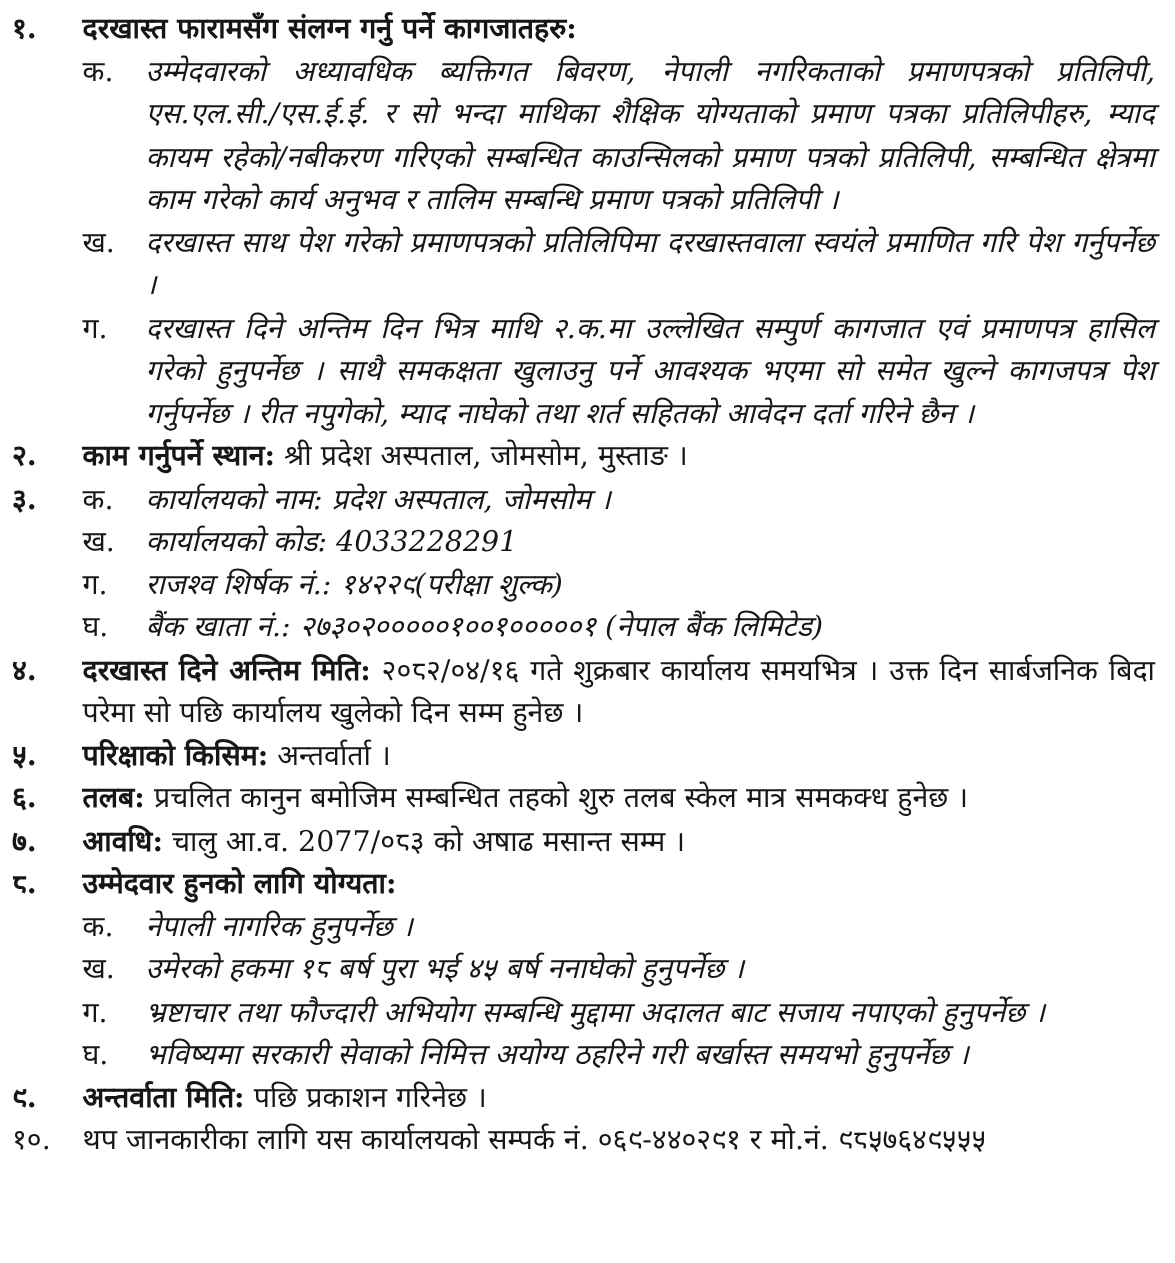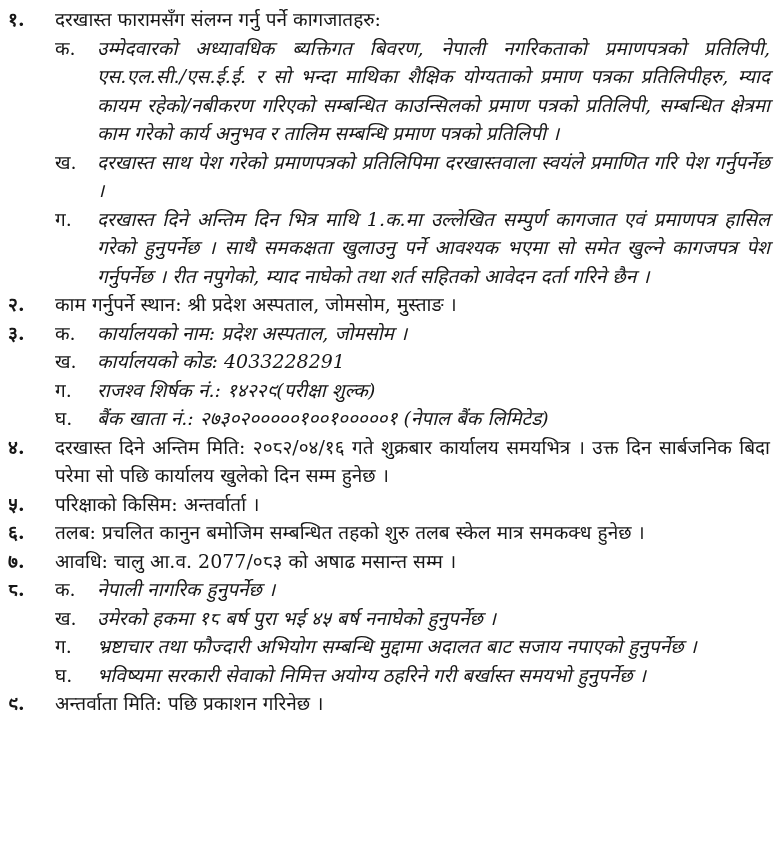--- a/index.html
+++ b/index.html
@@ -29,21 +29,21 @@
   }
   .num.regular { font-weight: 400; }
   .body {
     flex: 1 1 auto;
     min-width: 0;
   }
   .para {
     margin: 0;
     text-align: justify;
   }
-  .title { font-weight: 400; }
+  .title { font-weight: 700; }
   .sub {
     display: flex;
     align-items: flex-start;
   }
   .letter {
     flex: 0 0 42px;
     width: 42px;
   }
   .subtext {
     flex: 1 1 auto;
@@ -65,21 +65,21 @@
       <div class="sub">
         <div class="letter">क.</div>
         <p class="subtext">उम्मेदवारको अध्यावधिक ब्यक्तिगत बिवरण, नेपाली नगरिकताको प्रमाणपत्रको प्रतिलिपी, एस.एल.सी./एस.ई.ई. र सो भन्दा माथिका शैक्षिक योग्यताको प्रमाण पत्रका प्रतिलिपीहरु, म्याद कायम रहेको/नबीकरण गरिएको सम्बन्धित काउन्सिलको प्रमाण पत्रको प्रतिलिपी, सम्बन्धित क्षेत्रमा काम गरेको कार्य अनुभव र तालिम सम्बन्धि प्रमाण पत्रको प्रतिलिपी ।</p>
       </div>
       <div class="sub">
         <div class="letter">ख.</div>
         <p class="subtext">दरखास्त साथ पेश गरेको प्रमाणपत्रको प्रतिलिपिमा दरखास्तवाला स्वयंले प्रमाणित गरि पेश गर्नुपर्नेछ ।</p>
       </div>
       <div class="sub">
         <div class="letter">ग.</div>
-        <p class="subtext">दरखास्त दिने अन्तिम दिन भित्र माथि 1.क.मा उल्लेखित सम्पुर्ण कागजात एवं प्रमाणपत्र हासिल गरेको हुनुपर्नेछ । साथै समकक्षता खुलाउनु पर्ने आवश्यक भएमा सो समेत खुल्ने कागजपत्र पेश गर्नुपर्नेछ । रीत नपुगेको, म्याद नाघेको तथा शर्त सहितको आवेदन दर्ता गरिने छैन ।</p>
+        <p class="subtext">दरखास्त दिने अन्तिम दिन भित्र माथि २.क.मा उल्लेखित सम्पुर्ण कागजात एवं प्रमाणपत्र हासिल गरेको हुनुपर्नेछ । साथै समकक्षता खुलाउनु पर्ने आवश्यक भएमा सो समेत खुल्ने कागजपत्र पेश गर्नुपर्नेछ । रीत नपुगेको, म्याद नाघेको तथा शर्त सहितको आवेदन दर्ता गरिने छैन ।</p>
       </div>
     </div>
   </div>
 
   <div class="item">
     <div class="num">२.</div>
     <div class="body">
       <p class="para">
         <span class="title">काम गर्नुपर्ने स्थान:</span>
         <span>श्री प्रदेश अस्पताल, जोमसोम, मुस्ताङ ।</span>
@@ -145,20 +145,21 @@
       <p class="para">
         <span class="title">आवधि:</span>
         <span>चालु आ.व. 2077/०८३ को अषाढ मसान्त सम्म ।</span>
       </p>
     </div>
   </div>
 
   <div class="item">
     <div class="num">८.</div>
     <div class="body">
+      <p class="para"><span class="title">उम्मेदवार हुनको लागि योग्यता:</span></p>
       <div class="sub">
         <div class="letter">क.</div>
         <p class="subtext">नेपाली नागरिक हुनुपर्नेछ ।</p>
       </div>
       <div class="sub">
         <div class="letter">ख.</div>
         <p class="subtext">उमेरको हकमा १८ बर्ष पुरा भई ४५ बर्ष ननाघेको हुनुपर्नेछ ।</p>
       </div>
       <div class="sub">
         <div class="letter">ग.</div>
@@ -174,14 +175,22 @@
   <div class="item">
     <div class="num">९.</div>
     <div class="body">
       <p class="para">
         <span class="title">अन्तर्वाता मिति:</span>
         <span>पछि प्रकाशन गरिनेछ ।</span>
       </p>
     </div>
   </div>
 
+  <div class="item">
+    <div class="num regular">१०.</div>
+    <div class="body">
+      <p class="para">
+        <span>थप जानकारीका लागि यस कार्यालयको सम्पर्क नं. ०६९-४४०२९१ र मो.नं. ९८५७६४९५५५</span>
+      </p>
+    </div>
+  </div>
 
 </div>
 
 </body></html>

